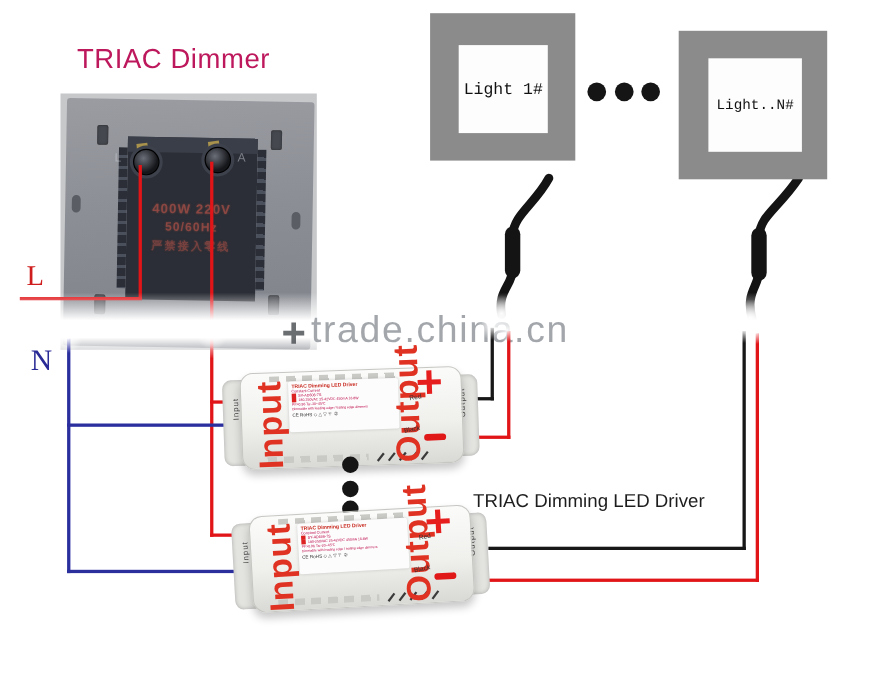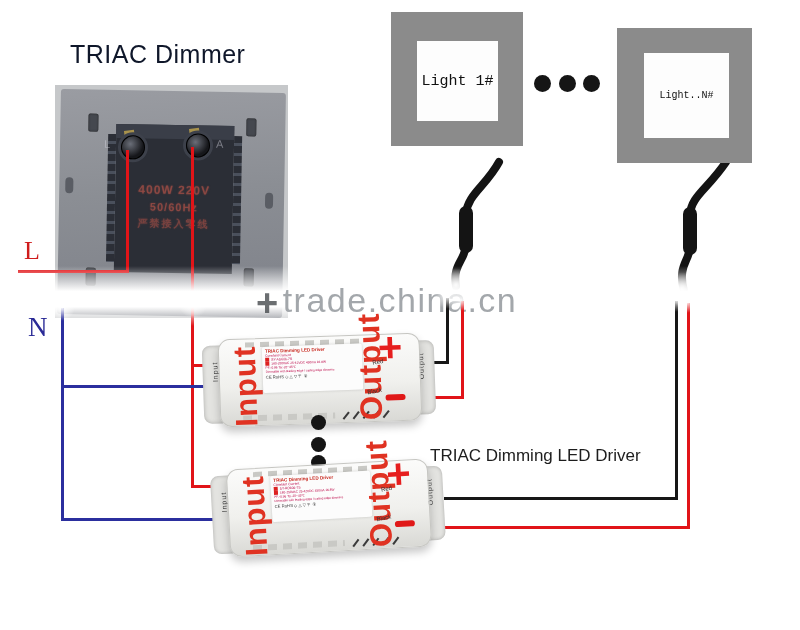--- a/index.html
+++ b/index.html
@@ -1,21 +1,21 @@
 <!DOCTYPE html>
 <html><head>
 <meta charset="utf-8">
 <style>
   html,body{margin:0;padding:0;background:#fff;}
   #stage{position:relative;width:800px;height:630px;background:#fff;overflow:hidden;
          font-family:"Liberation Sans",sans-serif;}
   .abs{position:absolute;}
 
   
-  #dimmer-heading{left:70px;top:40px;font-size:25px;color:#0f172a;letter-spacing:.5px;}
+  #dimmer-heading{left:70px;top:40px;font-size:25px;color:#be185d;letter-spacing:.5px;}
   #driver-callout{left:430px;top:446px;font-size:17px;color:#1d1d1d;}
   #main-title{left:130px;top:583px;width:540px;text-align:center;font-size:27px;color:#1e1e1e;}
 
   
   #l-label{left:24px;top:236px;font-family:"Liberation Serif",serif;font-size:26px;color:#cf1c1c;z-index:7;}
   #n-label{left:28px;top:312px;font-family:"Liberation Serif",serif;font-size:27px;color:#2a2a96;z-index:7;}
 
   
   #photo{left:55px;top:85px;width:233px;height:233px;background:#c6c8ca;z-index:1;overflow:hidden;}
   #plate{left:4px;top:6px;right:4px;bottom:2px;border-radius:3px;transform:rotate(1deg);
@@ -163,21 +163,21 @@
   <div class="glow" style="left:665px;top:272px;width:34px;height:34px;"></div>
   <div class="glow" style="left:49px;top:295px;width:26px;height:26px;"></div>
   <div class="glow" style="left:178px;top:288px;width:30px;height:30px;"></div>
 
   <div class="panel" style="left:391px;top:12px;width:132px;height:134px;">
     <div class="panel-inner" style="left:26px;top:29px;width:81px;height:80px;">
       <span>Light 1#</span>
     </div>
   </div>
   <div class="panel" style="left:617px;top:28px;width:135px;height:135px;">
-    <div class="panel-inner" style="left:27px;top:25px;width:85px;height:85px;font-size:10px;font-family:Liberation Mono, monospace;">
+    <div class="panel-inner" style="left:27px;top:25px;width:85px;height:85px;font-size:13px;font-family:Liberation Mono, monospace;">
       <span>Light..N#</span>
     </div>
   </div>
   <div class="dot" style="left:534px;top:75px;width:17px;height:17px;"></div>
   <div class="dot" style="left:559px;top:75px;width:17px;height:17px;"></div>
   <div class="dot" style="left:583px;top:75px;width:17px;height:17px;"></div>
 
   <div class="driver" style="left:203px;top:336px;transform:rotate(-2deg);">
     <div class="flange flangeL">
       <span class="vtext-sm" style="left:9px;top:16px;">Input</span>

